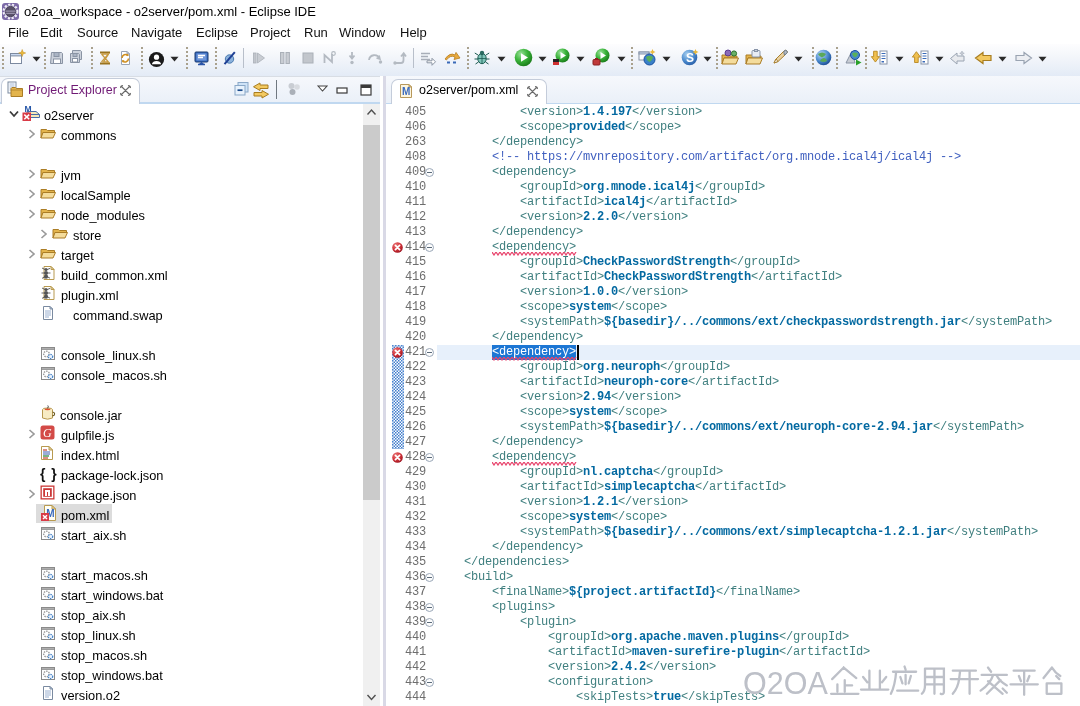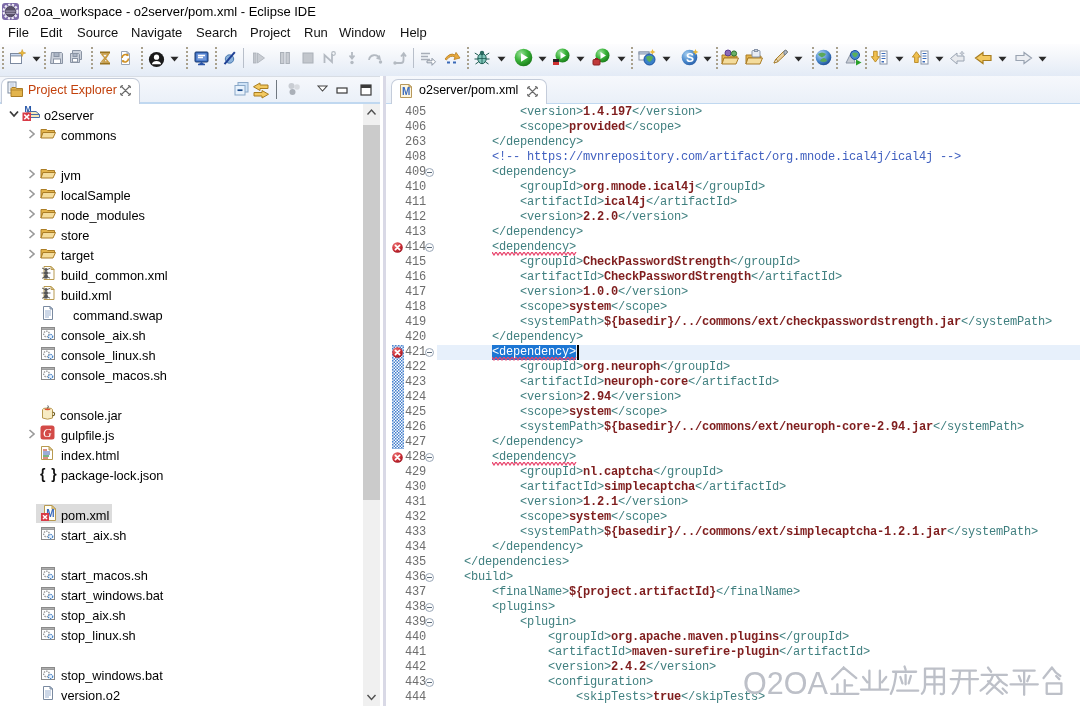--- a/index.html
+++ b/index.html
@@ -4,21 +4,21 @@
 * { margin:0; padding:0; box-sizing:border-box; }
 svg { display:block; }
 html,body { width:1080px; height:706px; overflow:hidden; background:#fff;
   font-family:"Liberation Sans",sans-serif; }
 #root { position:relative; width:1080px; height:706px; }
 .code { position:absolute; left:436px; top:105px;
   font-family:"Liberation Mono",monospace; font-size:12px; line-height:15px;
   letter-spacing:-0.2px; white-space:pre; }
 .cl { height:15px; }
 .t { color:#3f7f7f; }
-.c { color:#7f1d1d; font-weight:bold; }
+.c { color:#0369a1; font-weight:bold; }
 .m { color:#3f5fbf; }
 .sel { color:#fff; position:relative; z-index:3; }
 .nums { position:absolute; left:385px; top:105px; width:41px; text-align:right;
   font-family:"Liberation Mono",monospace; font-size:12px; line-height:15px;
   letter-spacing:-0.2px; color:#6d6d6d; }
 .num { height:15px; }
 .fold { position:absolute; left:425px; width:9px; height:9px; }
 .tl { font-size:12.8px; color:#000; white-space:nowrap; }
 .mi { position:absolute; top:25px; font-size:13px; color:#111; }
 </style></head>
@@ -34,21 +34,21 @@
 <circle cx="8.5" cy="8.5" r="5.2" fill="none" stroke="#3c3550" stroke-width="0.8"></circle>
 <path d="M3.6 8.2 h9.8 M4.2 10.4 h8.6" stroke="#9a93ac" stroke-width="1.3"></path>
 </svg>
     </div>
 <div style="position:absolute;left:24px;top:3.5px;font-size:13px;color:#000">o2oa_workspace - o2server/pom.xml - Eclipse IDE</div>
 
 <div class="mi" style="left:8px">File</div>
 <div class="mi" style="left:40px">Edit</div>
 <div class="mi" style="left:77px">Source</div>
 <div class="mi" style="left:131px">Navigate</div>
-<div class="mi" style="left:196px">Search</div>
+<div class="mi" style="left:196px">Eclipse</div>
 <div class="mi" style="left:250px">Project</div>
 <div class="mi" style="left:304px">Run</div>
 <div class="mi" style="left:339px">Window</div>
 <div class="mi" style="left:400px">Help</div>
 
 <div style="position:absolute;left:0;top:44px;width:1080px;height:32px;background:linear-gradient(#fdfdfe 0%,#f2f5fa 45%,#e3ebf6 100%)"></div>
 <div style="position:absolute;left:2px;top:47px;width:2px;height:22px;background:repeating-linear-gradient(#a9a18d 0 2px,transparent 2px 4px)"></div>
 <div style="position:absolute;left:9px;top:49px">
       <svg width="18" height="17" viewBox="0 0 18 17">
         <rect x="1.5" y="4.5" width="11" height="10" fill="#fff" stroke="#7c8aa0"></rect>
@@ -396,21 +396,21 @@
 <div style="position:absolute;left:0;top:76px;width:1080px;height:1px;background:#d8dde4"></div>
 <div style="position:absolute;left:1px;top:78px;width:139px;height:26px;background:#fff;border:1px solid #c4ccda;border-bottom:none;border-radius:7px 7px 0 0"></div>
 <div style="position:absolute;left:7px;top:81px">
 <svg width="17" height="17" viewBox="0 0 17 17">
 <rect x="1" y="1" width="8" height="11" fill="#fff" stroke="#7a8aa0"></rect>
 <path d="M2.5 3 h5 M2.5 5 h5 M2.5 7 h5 M2.5 9 h3" stroke="#9ab0d0" stroke-width="0.9"></path>
 <path d="M4 9 L4 15.5 L15.5 15.5 L15.5 7.5 L9.5 7.5 L8.5 6.5 L5 6.5 L4 7.5 Z" fill="#e3b44c" stroke="#ab7d26"></path>
 <path d="M4 9 L15.5 9" stroke="#ab7d26" stroke-width="0.8"></path>
 </svg>
     </div>
-<div style="position:absolute;left:28px;top:83px;font-size:12.5px;color:#c2410c">Project Explorer</div>
+<div style="position:absolute;left:28px;top:83px;font-size:12.5px;color:#701a75">Project Explorer</div>
 <div style="position:absolute;left:119px;top:84px">
 <svg width="13" height="13" viewBox="0 0 13 13">
         <path d="M2 2 L11 11 M11 2 L2 11 M2 2 L4 1.5 M2 2 L1.5 4 M11 11 L9 11.5 M11 11 L11.5 9 M11 2 L9 1.5 M11 2 L11.5 4 M2 11 L1.5 9 M2 11 L4 11.5" stroke="#6a6a6a" stroke-width="1.1" fill="none"></path>
       </svg>
     </div>
 <div style="position:absolute;left:233px;top:81px">
       <svg width="17" height="16" viewBox="0 0 17 16">
         <rect x="5" y="1.5" width="10" height="9.5" fill="#cfe3f7" stroke="#8aa8c8"></rect>
         <rect x="2" y="4.5" width="10" height="9.5" fill="#e8f2fc" stroke="#8aa8c8"></rect>
         <path d="M4.5 9.2 h5" stroke="#1a4a8a" stroke-width="1.7"></path>
@@ -505,21 +505,21 @@
         <path d="M1.5 1 L6 5 L1.5 9" fill="none" stroke="#9a9a9a" stroke-width="1.6"></path>
       </svg>
       <div style="position:absolute;left:40px;top:2px">
         <svg width="16" height="14" viewBox="0 0 16 14">
 <path d="M1 3.5 L1 12 L3 6.5 L14.5 6.5 L14.5 4.5 L7.5 4.5 L6.5 3.5 Z" fill="#e3b44c" stroke="#ab7d26"></path>
 <path d="M1 12 L3 6.5 L15.5 6.5 L13 12 Z" fill="#f4dc9c" stroke="#ab7d26"></path>
 </svg>
       </div>
       <div class="tl" style="position:absolute;left:61px;top:4px">node_modules</div>
     </div>
-<div style="position:absolute;left:0;top:223.5px;width:360px;height:20px">
+<div style="position:absolute;left:12px;top:223.5px;width:360px;height:20px">
       <svg style="position:absolute;left:28px;top:5px" width="7" height="10" viewBox="0 0 7 10">
         <path d="M1.5 1 L6 5 L1.5 9" fill="none" stroke="#9a9a9a" stroke-width="1.6"></path>
       </svg>
       <div style="position:absolute;left:40px;top:2px">
         <svg width="16" height="14" viewBox="0 0 16 14">
 <path d="M1 3.5 L1 12 L3 6.5 L14.5 6.5 L14.5 4.5 L7.5 4.5 L6.5 3.5 Z" fill="#e3b44c" stroke="#ab7d26"></path>
 <path d="M1 12 L3 6.5 L15.5 6.5 L13 12 Z" fill="#f4dc9c" stroke="#ab7d26"></path>
 </svg>
       </div>
       <div class="tl" style="position:absolute;left:61px;top:4px">store</div>
@@ -553,42 +553,31 @@
       <div style="position:absolute;left:40px;top:1px">
         <svg width="16" height="16" viewBox="0 0 16 16">
 <path d="M4 1.5 L11 1.5 L14 4.5 L14 14.5 L4 14.5 Z" fill="#fefefe" stroke="#b89a50"></path>
 <path d="M11 1.5 L11 4.5 L14 4.5 Z" fill="#e8d8a8" stroke="#b89a50"></path>
 <circle cx="6" cy="4.5" r="1.6" fill="#555"></circle>
           <circle cx="6" cy="8" r="2" fill="#555"></circle>
           <circle cx="6" cy="11.7" r="2.1" fill="#555"></circle>
 <path d="M6 5 L2 3 M6 5 L10 3.4 M6 8 L1.5 8 M6 8 L10.5 8 M6 11 L2 13.4 M6 11 L10 13.2" stroke="#555" stroke-width="0.9" fill="none"></path>
 </svg>
       </div>
-      <div class="tl" style="position:absolute;left:61px;top:4px">build.xml</div>
+      <div class="tl" style="position:absolute;left:61px;top:4px">plugin.xml</div>
     </div>
 <div style="position:absolute;left:0;top:303.5px;width:360px;height:20px">
       <div style="position:absolute;left:40px;top:1px">
         <svg width="16" height="16" viewBox="0 0 16 16">
 <path d="M3.5 1.5 L10 1.5 L12.5 4 L12.5 14.5 L3.5 14.5 Z" fill="#fff" stroke="#7a8aa0"></path>
 <path d="M10 1.5 L10 4 L12.5 4 Z" fill="#cfdcf0" stroke="#7a8aa0"></path>
 <path d="M5 6 h6 M5 8 h6 M5 10 h6 M5 12 h4" stroke="#9ab0d0" stroke-width="1"></path>
 </svg>
       </div>
       <div class="tl" style="position:absolute;left:73px;top:4px">command.swap</div>
-    </div>
-<div style="position:absolute;left:0;top:323.5px;width:360px;height:20px">
-      <div style="position:absolute;left:40px;top:2px">
-        <svg width="16" height="15" viewBox="0 0 16 15">
-<rect x="1.5" y="1.5" width="13" height="12" fill="#fff" stroke="#8a8a8a"></rect>
-<rect x="1.5" y="1.5" width="13" height="1.8" fill="#b8b8b8" stroke="#8a8a8a"></rect>
-<circle cx="6.5" cy="8" r="2.8" fill="none" stroke="#9a9a9a" stroke-width="1.4" stroke-dasharray="1.5 1"></circle>
-<circle cx="10.5" cy="10.5" r="2.2" fill="#e8f0fa" stroke="#4a86c8" stroke-width="1.3" stroke-dasharray="1.4 0.9"></circle>
-</svg>
-      </div>
-      <div class="tl" style="position:absolute;left:61px;top:4px">console_aix.sh</div>
     </div>
 <div style="position:absolute;left:0;top:343.5px;width:360px;height:20px">
       <div style="position:absolute;left:40px;top:2px">
         <svg width="16" height="15" viewBox="0 0 16 15">
 <rect x="1.5" y="1.5" width="13" height="12" fill="#fff" stroke="#8a8a8a"></rect>
 <rect x="1.5" y="1.5" width="13" height="1.8" fill="#b8b8b8" stroke="#8a8a8a"></rect>
 <circle cx="6.5" cy="8" r="2.8" fill="none" stroke="#9a9a9a" stroke-width="1.4" stroke-dasharray="1.5 1"></circle>
 <circle cx="10.5" cy="10.5" r="2.2" fill="#e8f0fa" stroke="#4a86c8" stroke-width="1.3" stroke-dasharray="1.4 0.9"></circle>
 </svg>
       </div>
@@ -641,20 +630,33 @@
 </svg>
       </div>
       <div class="tl" style="position:absolute;left:61px;top:4px">index.html</div>
     </div>
 <div style="position:absolute;left:0;top:463.5px;width:360px;height:20px">
       <div style="position:absolute;left:40px;top:2px">
         <div style="font-family:'Liberation Sans',sans-serif;font-weight:bold;font-size:14px;color:#111;letter-spacing:1px">{&nbsp;}</div>
       </div>
       <div class="tl" style="position:absolute;left:61px;top:4px">package-lock.json</div>
     </div>
+<div style="position:absolute;left:0;top:483.5px;width:360px;height:20px">
+      <svg style="position:absolute;left:28px;top:5px" width="7" height="10" viewBox="0 0 7 10">
+        <path d="M1.5 1 L6 5 L1.5 9" fill="none" stroke="#9a9a9a" stroke-width="1.6"></path>
+      </svg>
+      <div style="position:absolute;left:40px;top:1px">
+        <svg width="15" height="15" viewBox="0 0 15 15">
+<rect x="0.5" y="0.5" width="14" height="14" fill="#cb3837"></rect>
+<rect x="2.5" y="2.5" width="10" height="10" fill="none" stroke="#fff" stroke-width="1.4"></rect>
+<path d="M5 11 L5 5 L10 5 L10 11 L8 11 L8 7 L7 7 L7 11 Z" fill="#fff"></path>
+</svg>
+      </div>
+      <div class="tl" style="position:absolute;left:61px;top:4px">package.json</div>
+    </div>
 <div style="position:absolute;left:0;top:503.5px;width:360px;height:20px">
       <div style="position:absolute;left:36px;top:0.5px;width:76px;height:19px;background:#dcdcdc"></div>
       <div style="position:absolute;left:40px;top:1px">
         <svg width="18" height="17" viewBox="0 0 18 17">
 <path d="M4.5 0.5 L12 0.5 L15.5 4 L15.5 15.5 L4.5 15.5 Z" fill="#fffef5" stroke="#b89a50"></path>
 <path d="M12 0.5 L12 4 L15.5 4 Z" fill="#e8d8a8" stroke="#b89a50"></path>
 <text x="6.2" y="12" font-family="Liberation Sans" font-size="10" font-weight="bold" fill="#3a6abf">M</text>
 <rect x="1" y="8" width="8" height="8" fill="#d93b47"></rect>
 <path d="M3 10.2 L7 14 M7 10.2 L3 14" stroke="#fff" stroke-width="1.5"></path>
 </svg>
@@ -708,20 +710,31 @@
 <div style="position:absolute;left:0;top:623.5px;width:360px;height:20px">
       <div style="position:absolute;left:40px;top:2px">
         <svg width="16" height="15" viewBox="0 0 16 15">
 <rect x="1.5" y="1.5" width="13" height="12" fill="#fff" stroke="#8a8a8a"></rect>
 <rect x="1.5" y="1.5" width="13" height="1.8" fill="#b8b8b8" stroke="#8a8a8a"></rect>
 <circle cx="6.5" cy="8" r="2.8" fill="none" stroke="#9a9a9a" stroke-width="1.4" stroke-dasharray="1.5 1"></circle>
 <circle cx="10.5" cy="10.5" r="2.2" fill="#e8f0fa" stroke="#4a86c8" stroke-width="1.3" stroke-dasharray="1.4 0.9"></circle>
 </svg>
       </div>
       <div class="tl" style="position:absolute;left:61px;top:4px">stop_linux.sh</div>
+    </div>
+<div style="position:absolute;left:0;top:643.5px;width:360px;height:20px">
+      <div style="position:absolute;left:40px;top:2px">
+        <svg width="16" height="15" viewBox="0 0 16 15">
+<rect x="1.5" y="1.5" width="13" height="12" fill="#fff" stroke="#8a8a8a"></rect>
+<rect x="1.5" y="1.5" width="13" height="1.8" fill="#b8b8b8" stroke="#8a8a8a"></rect>
+<circle cx="6.5" cy="8" r="2.8" fill="none" stroke="#9a9a9a" stroke-width="1.4" stroke-dasharray="1.5 1"></circle>
+<circle cx="10.5" cy="10.5" r="2.2" fill="#e8f0fa" stroke="#4a86c8" stroke-width="1.3" stroke-dasharray="1.4 0.9"></circle>
+</svg>
+      </div>
+      <div class="tl" style="position:absolute;left:61px;top:4px">stop_macos.sh</div>
     </div>
 <div style="position:absolute;left:0;top:663.5px;width:360px;height:20px">
       <div style="position:absolute;left:40px;top:2px">
         <svg width="16" height="15" viewBox="0 0 16 15">
 <rect x="1.5" y="1.5" width="13" height="12" fill="#fff" stroke="#8a8a8a"></rect>
 <rect x="1.5" y="1.5" width="13" height="1.8" fill="#b8b8b8" stroke="#8a8a8a"></rect>
 <circle cx="6.5" cy="8" r="2.8" fill="none" stroke="#9a9a9a" stroke-width="1.4" stroke-dasharray="1.5 1"></circle>
 <circle cx="10.5" cy="10.5" r="2.2" fill="#e8f0fa" stroke="#4a86c8" stroke-width="1.3" stroke-dasharray="1.4 0.9"></circle>
 </svg>
       </div>

